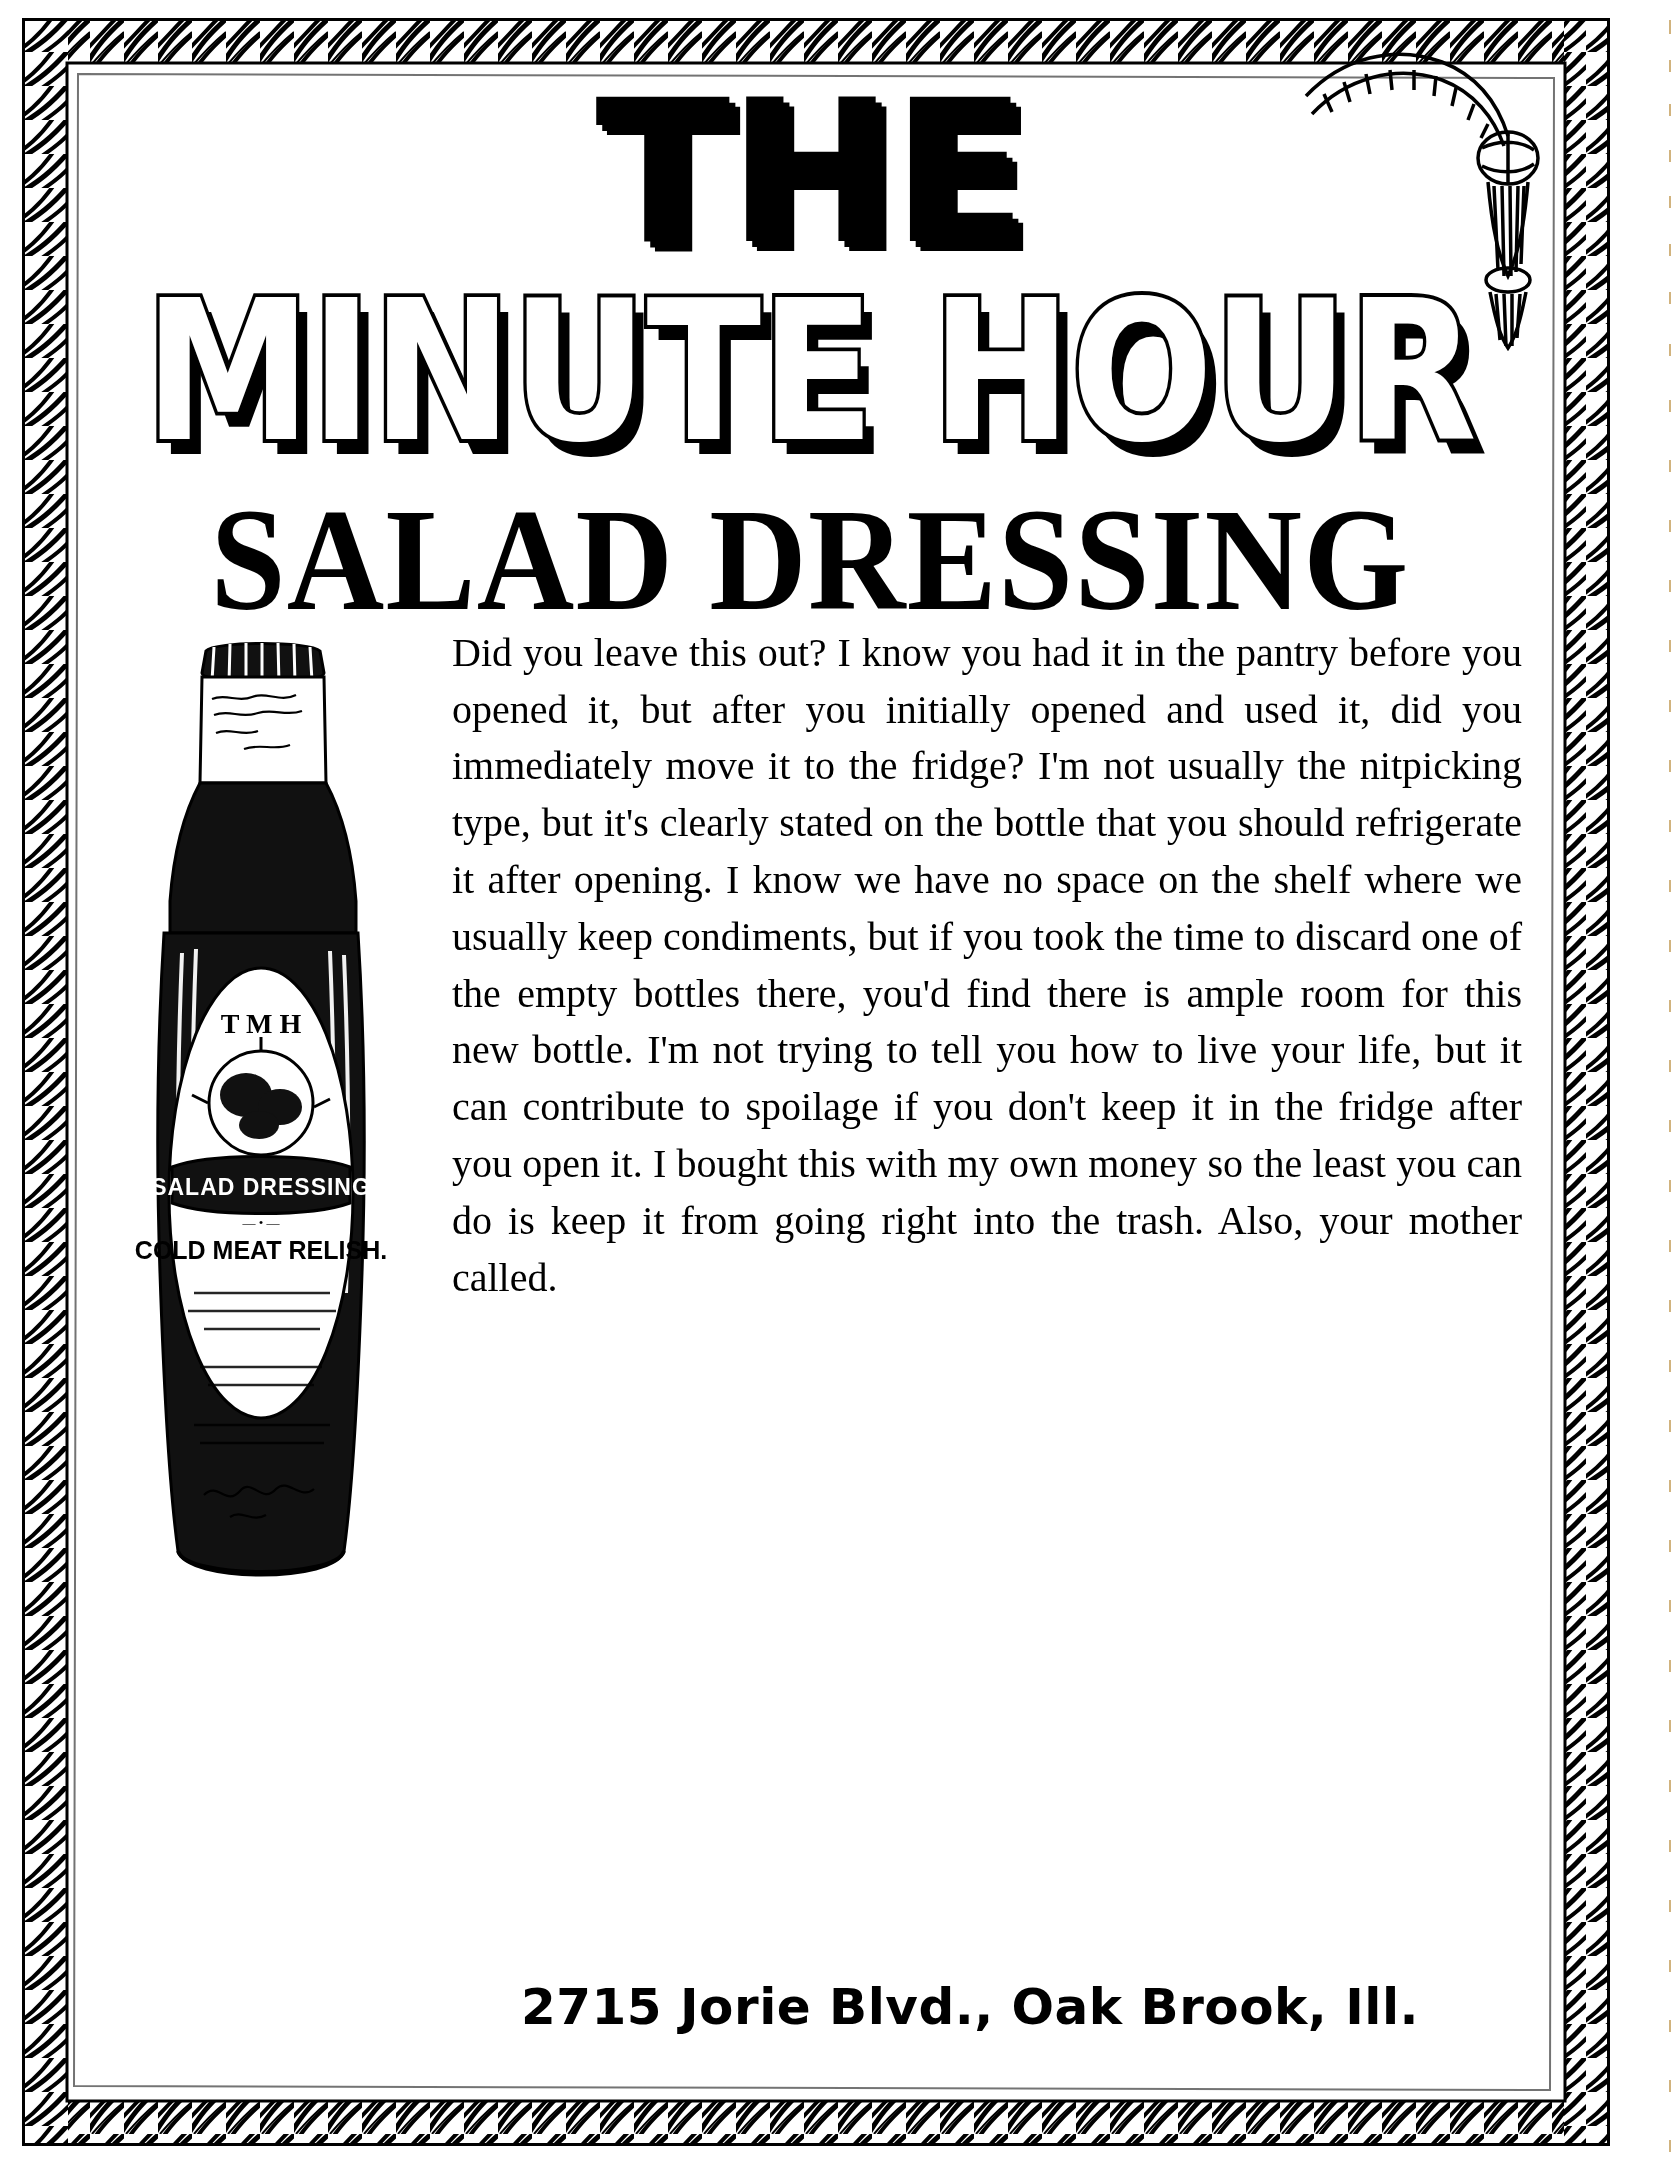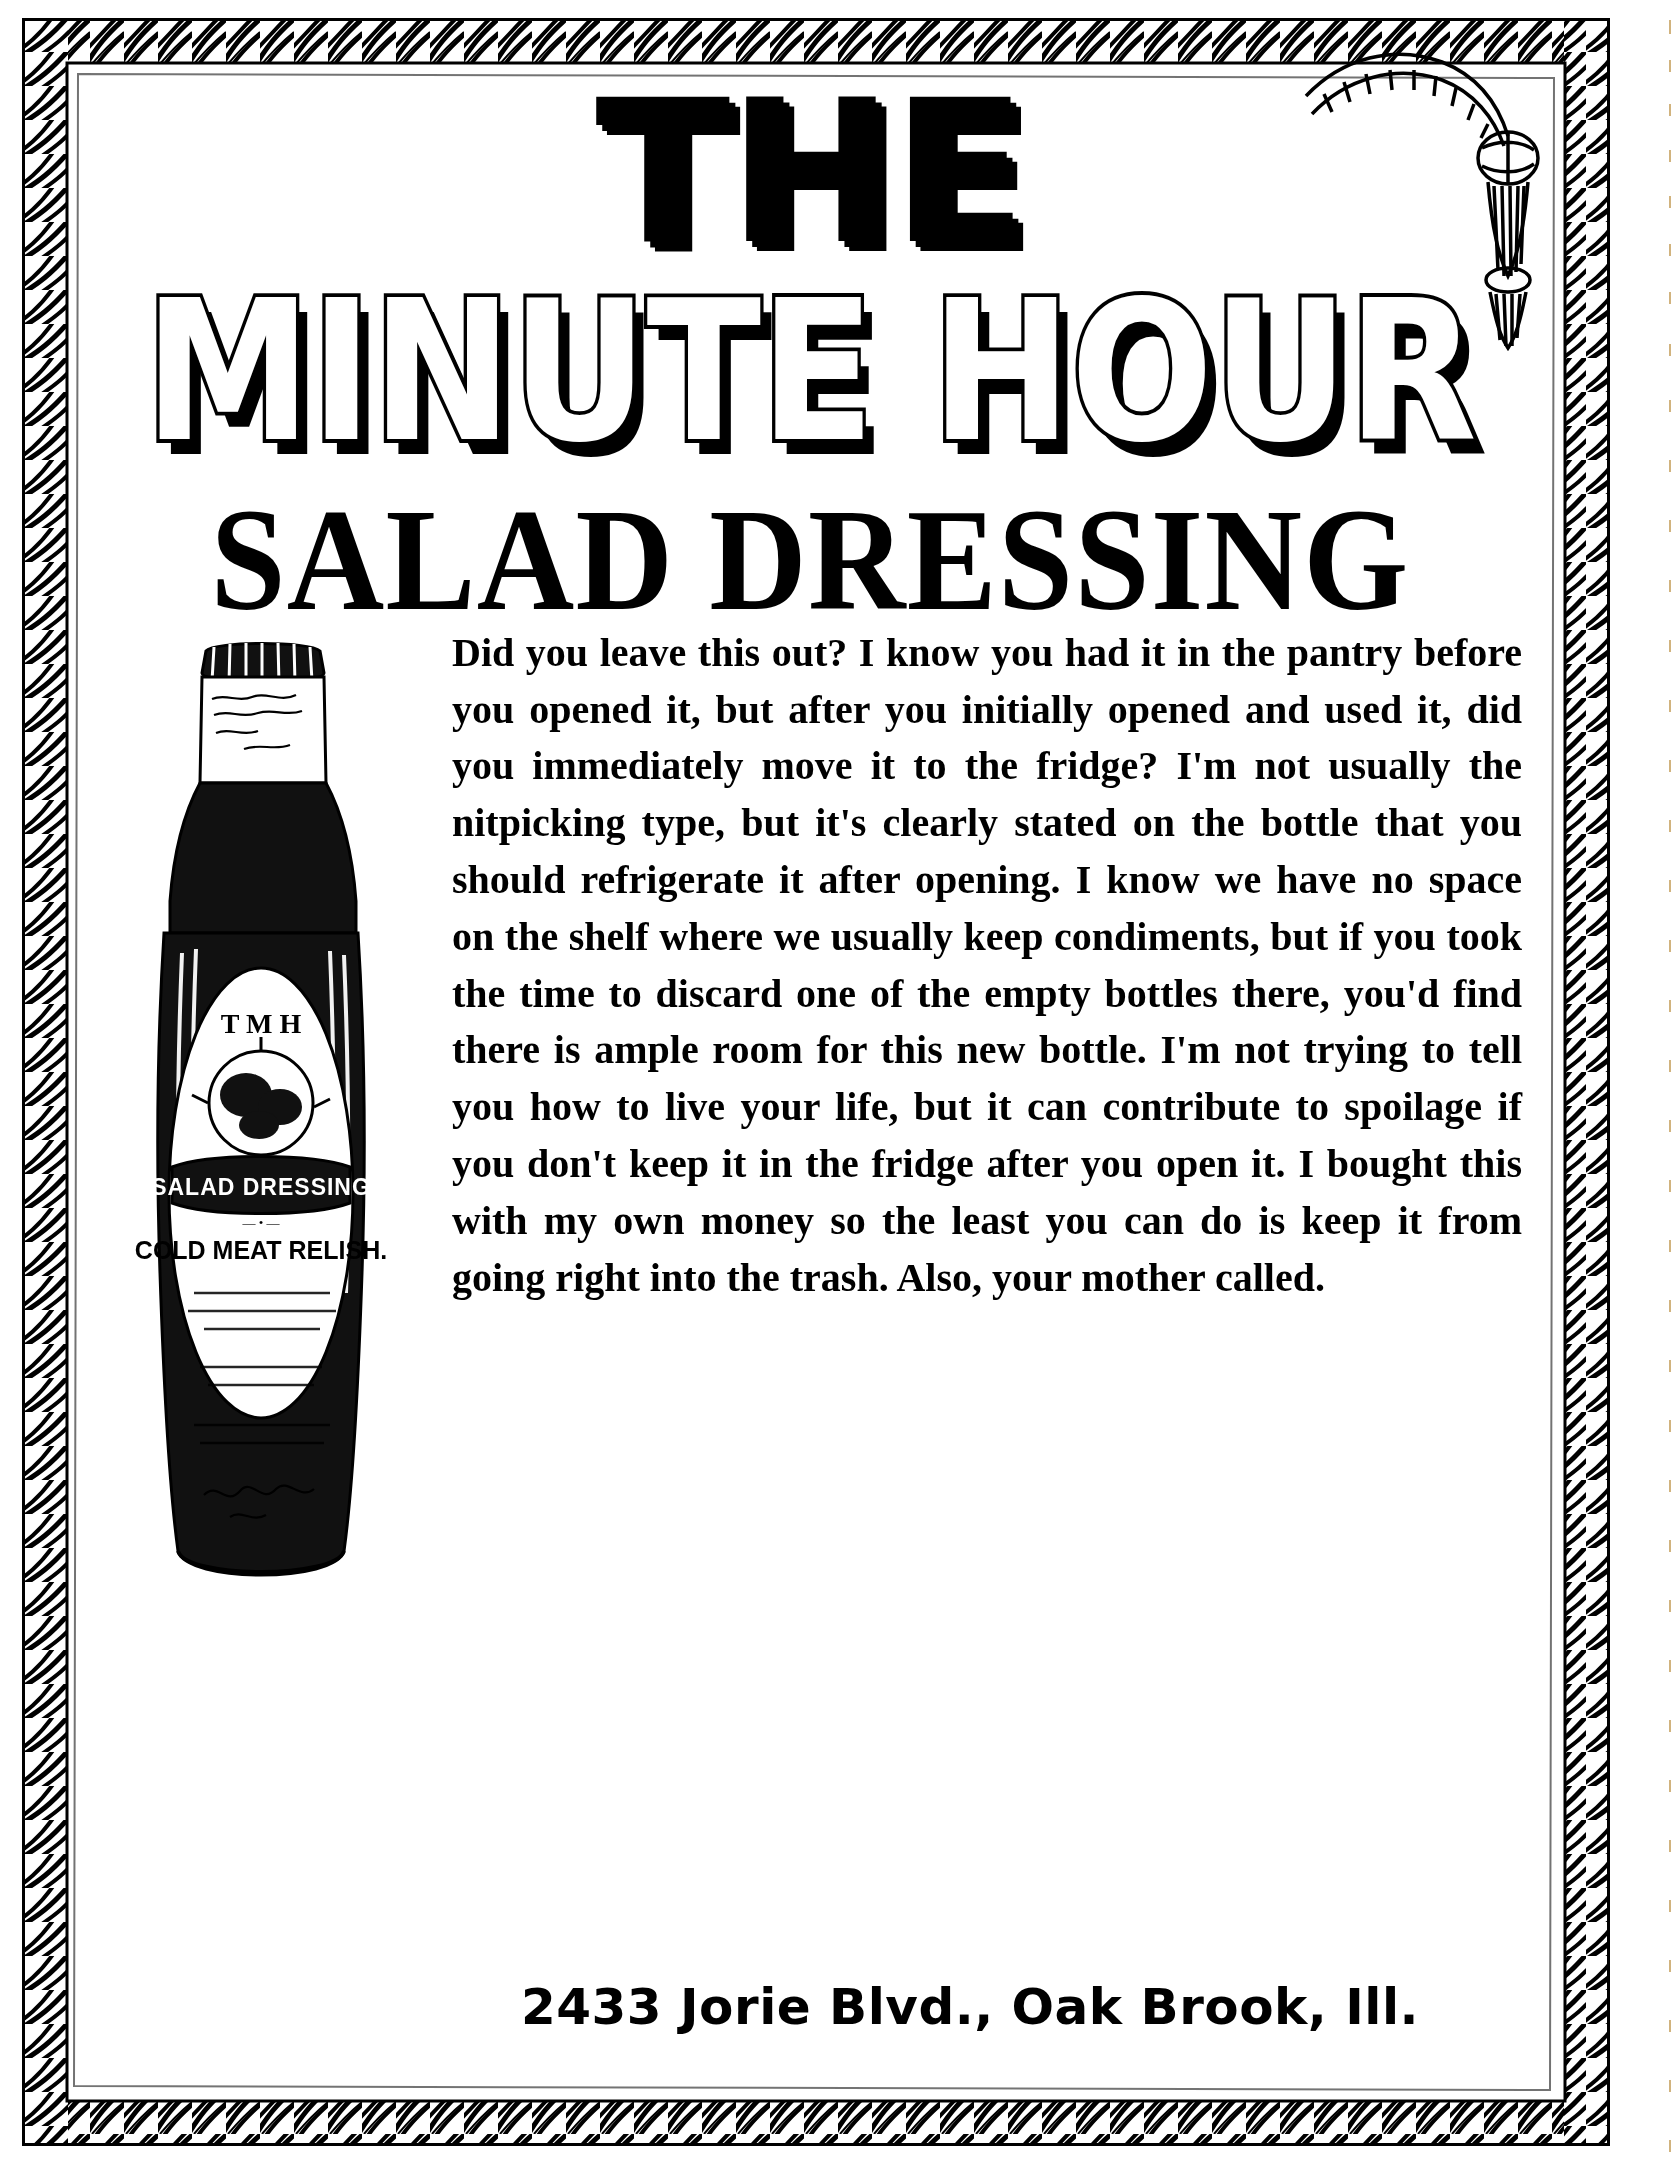--- a/index.html
+++ b/index.html
@@ -128,21 +128,20 @@
 
   .paragraph {
     flex: 1 1 auto;
     padding-left: 18px;
     padding-right: 8px;
     font-family: "Liberation Serif", serif;
     font-size: 40px;
     line-height: 1.42;
     text-align: justify;
     text-justify: inter-word;
-    font-weight: bold;
   }
 
   
   .complaints {
     position: absolute;
     left: 330px;
     right: 10px;
     bottom: 34px;
     text-align: center;
   }
@@ -302,21 +301,21 @@
             <path d="M44,918 C52,946 202,946 210,918" fill="none" stroke="#000" stroke-width="4"></path>
           </g>
         </svg>
       </div>
 
       <div class="paragraph">Did you leave this out? I know you had it in the pantry before you opened it, but after you initially opened and used it, did you immediately move it to the fridge? I'm not usually the nitpicking type, but it's clearly stated on the bottle that you should refrigerate it after opening. I know we have no space on the shelf where we usually keep condiments, but if you took the time to discard one of the empty bottles there, you'd find there is ample room for this new bottle. I'm not trying to tell you how to live your life, but it can contribute to spoilage if you don't keep it in the fridge after you open it. I bought this with my own money so the least you can do is keep it from going right into the trash. Also, your mother called.</div>
 
     </div>
 
     <div class="complaints">
-      <div class="complaints-addr">2433 Jorie Blvd., Oak Brook, Ill.</div>
+      <div class="complaints-addr">2715 Jorie Blvd., Oak Brook, Ill.</div>
     </div>
 
   </div>
 
   <div class="edge-marks">
     <svg width="14" height="2180" viewBox="0 0 14 2180" xmlns="http://www.w3.org/2000/svg">
       <g stroke="#b98b3a" stroke-width="2" opacity="0.65">
         <path d="M6,20 L6,34 M6,60 L6,72 M6,104 L6,116 M6,150 L6,162 M6,196 L6,208 M6,244 L6,256 M6,292 L6,304 M6,344 L6,356 M6,400 L6,412 M6,460 L6,472 M6,520 L6,532 M6,580 L6,592 M6,640 L6,652 M6,700 L6,712 M6,760 L6,772 M6,820 L6,832 M6,880 L6,892 M6,940 L6,952 M6,1000 L6,1012 M6,1060 L6,1072 M6,1120 L6,1132 M6,1180 L6,1192 M6,1240 L6,1252 M6,1300 L6,1312 M6,1360 L6,1372 M6,1420 L6,1432 M6,1480 L6,1492 M6,1540 L6,1552 M6,1600 L6,1612 M6,1660 L6,1672 M6,1720 L6,1732 M6,1780 L6,1792 M6,1840 L6,1852 M6,1900 L6,1912 M6,1960 L6,1972 M6,2020 L6,2032 M6,2080 L6,2092 M6,2140 L6,2152"></path>
       </g>
     </svg>

